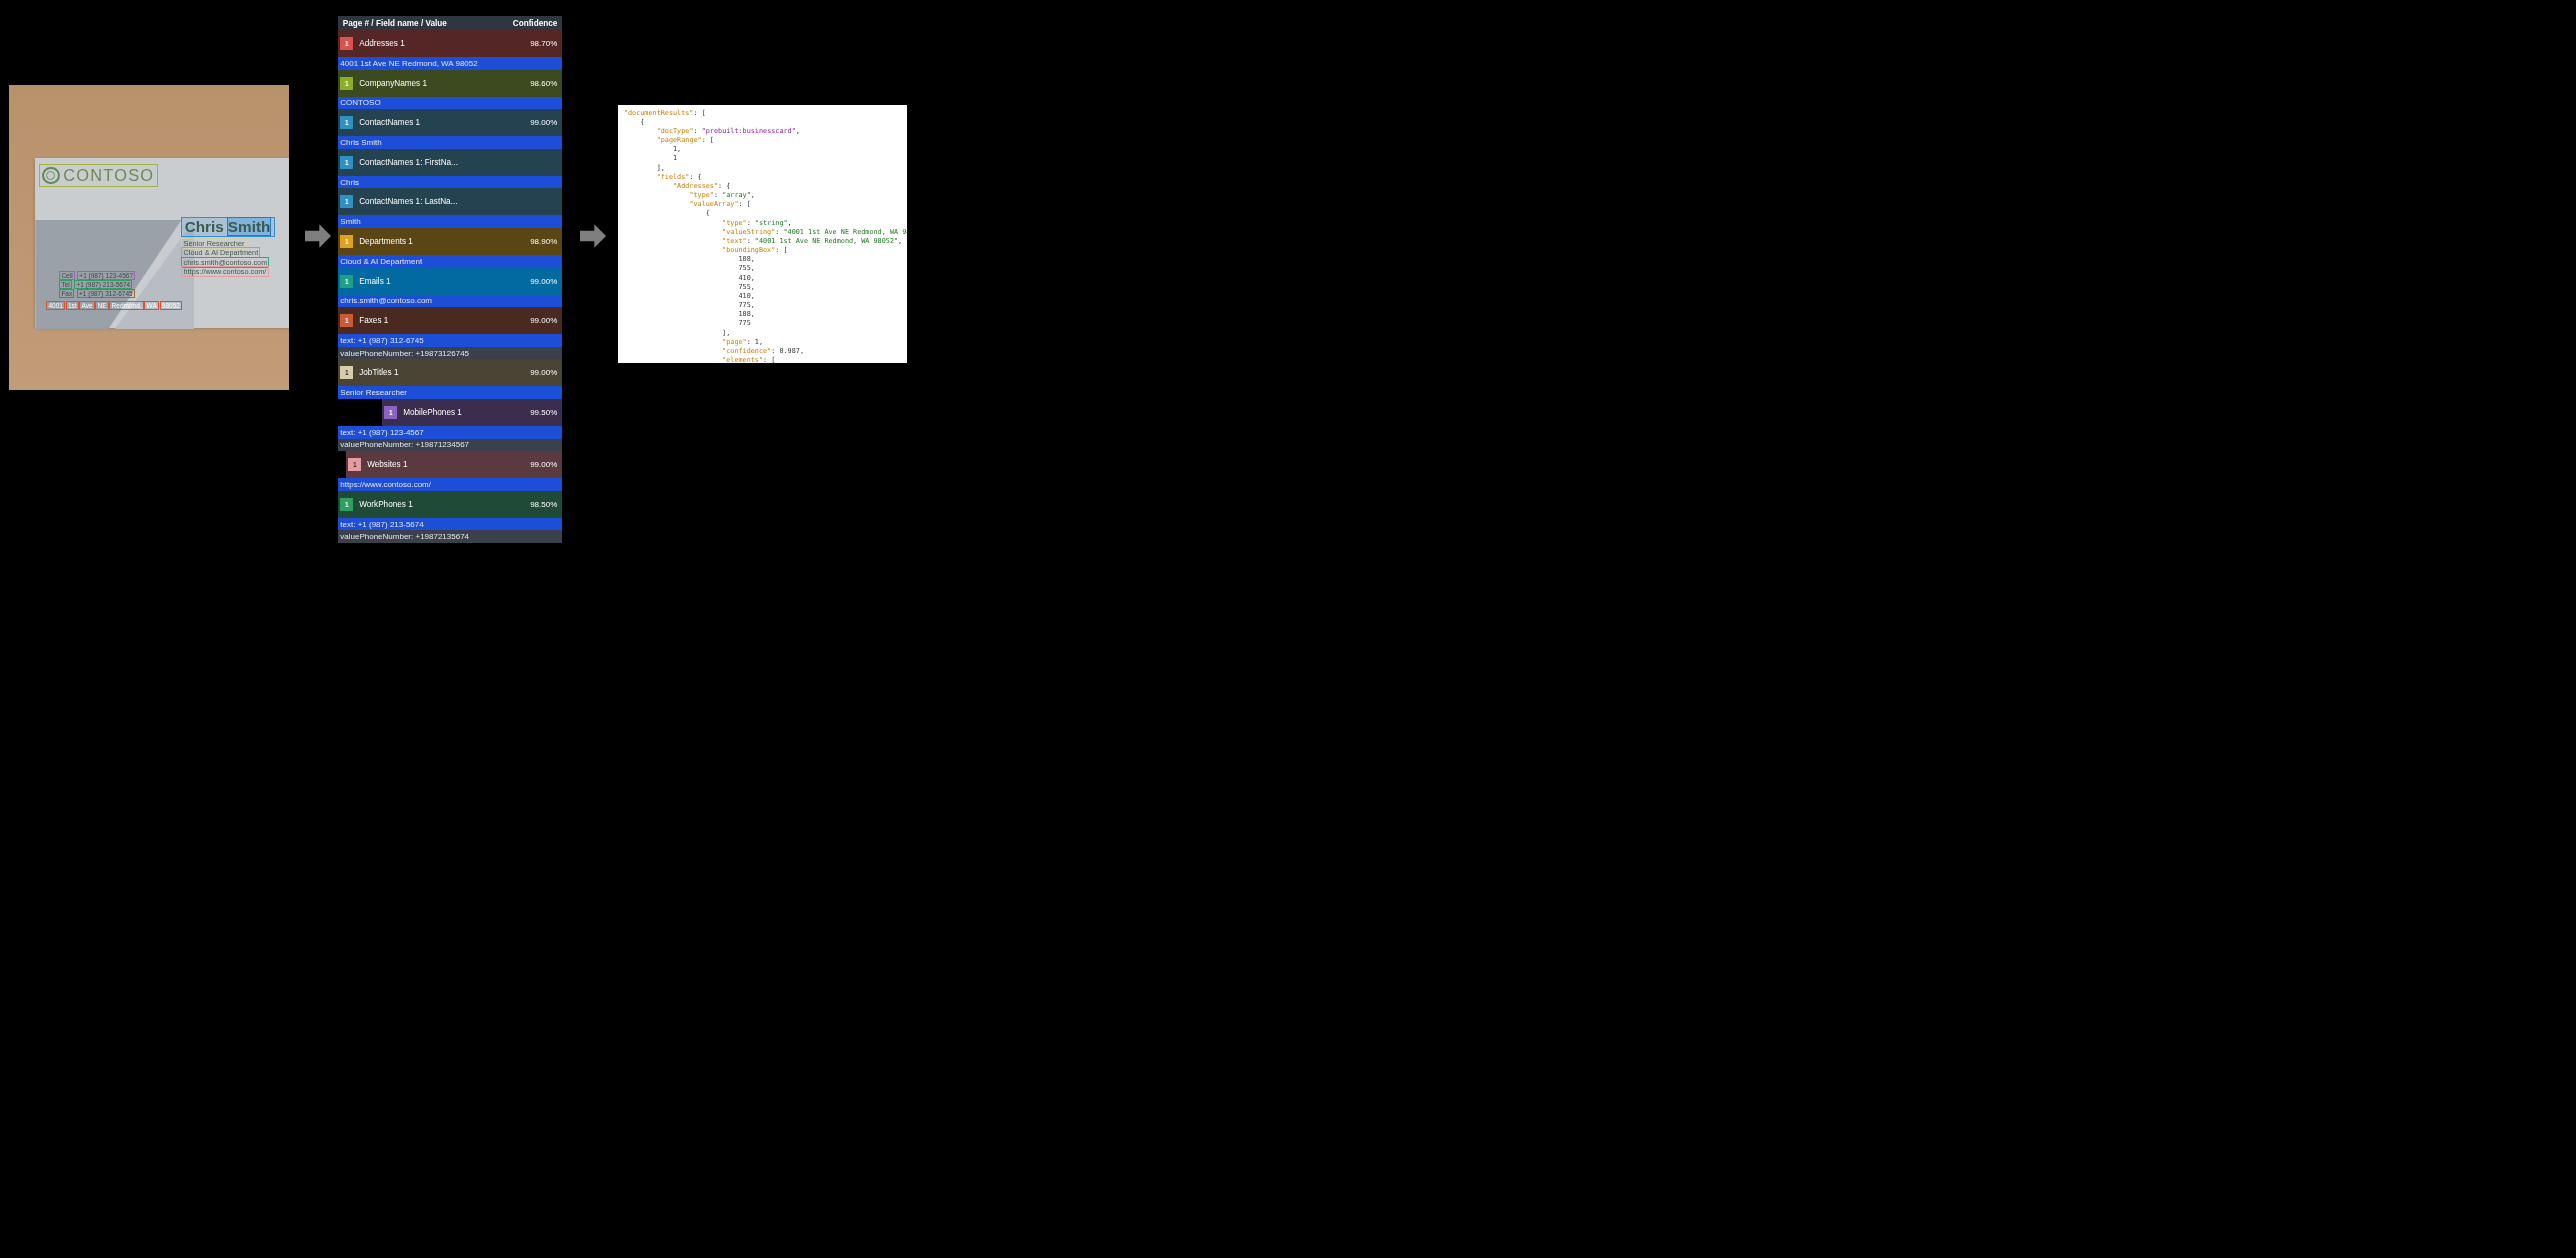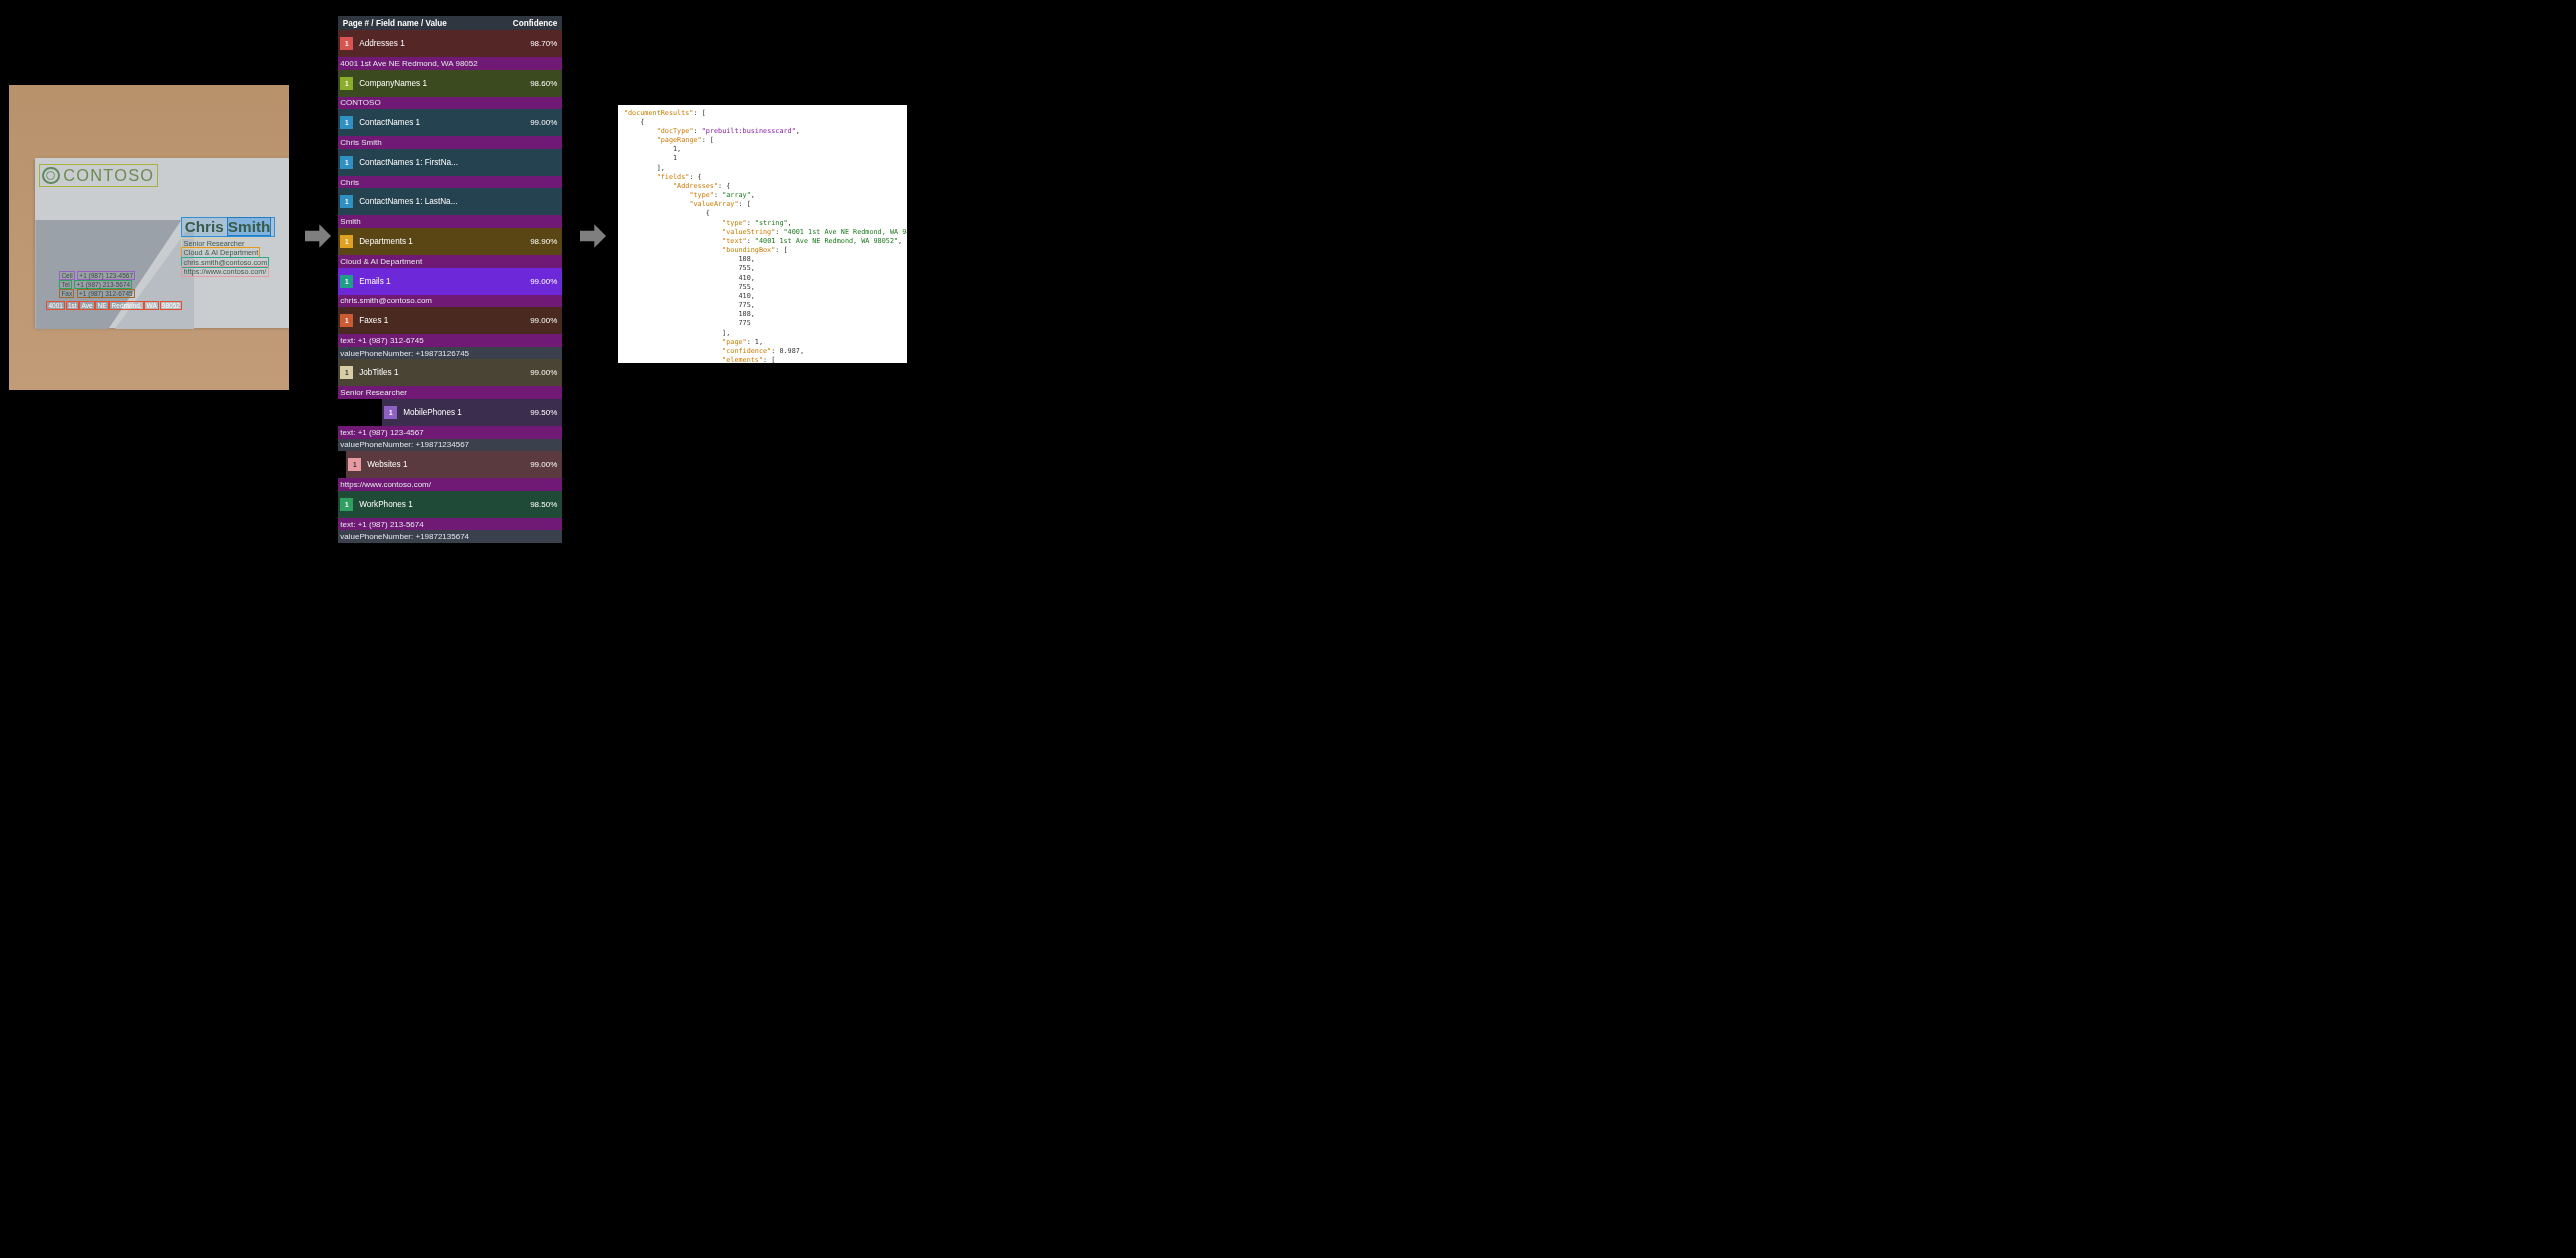--- a/index.html
+++ b/index.html
@@ -115,29 +115,29 @@
     display:flex; align-items:center;
     height:27px;
   }
   .page-badge {
     width:13px; height:13px; margin:1.2px 5.9px 1.2px 2.3px;
     display:flex; align-items:center; justify-content:center;
     font-size:6.5px; color:#fff; font-weight:600;
   }
   .field-name { flex:1; white-space:nowrap; overflow:hidden; text-overflow:ellipsis;}
   .field-conf { padding-right:4.7px; font-size:8px;}
-  .row-value  { background:#701a75; padding:1.8px 2.3px 1.8px 2.3px; font-size:8px; color:#e4e6ea; }
+  .row-value  { background:#1d4ed8; padding:1.8px 2.3px 1.8px 2.3px; font-size:8px; color:#e4e6ea; }
   .row-value.sub { background:#3a414c; }
 
   
   .c-addr    { background:#552626; }      .b-addr    { background:#d9534f; }
   .c-comp    { background:#3c4a1f; }      .b-comp    { background:#8aae2a; }
   .c-contact { background:#24424f; }      .b-contact { background:#2f90c4; }
   .c-dept    { background:#5a4514; }      .b-dept    { background:#e0a020; }
-  .c-email   { background:#6d28d9; }      .b-email   { background:#1f9e88; }
+  .c-email   { background:#0369a1; }      .b-email   { background:#1f9e88; }
   .c-fax     { background:#4a2a20; }      .b-fax     { background:#cc5a32; }
   .c-job     { background:#4a4434; }      .b-job     { background:#d7cda6; }
   .c-mobile  { background:#3a2d4d;margin-left:44px; }      .b-mobile  { background:#8e62c4; }
   .c-web     { background:#5a3a3e;margin-left:8px; }      .b-web     { background:#e79aa0; }
   .c-work    { background:#1f4a38; }      .b-work    { background:#2fa060; }
   .b-job, .b-web { color:#333 !important; }
 
   
   .code-panel {
     position:absolute;

